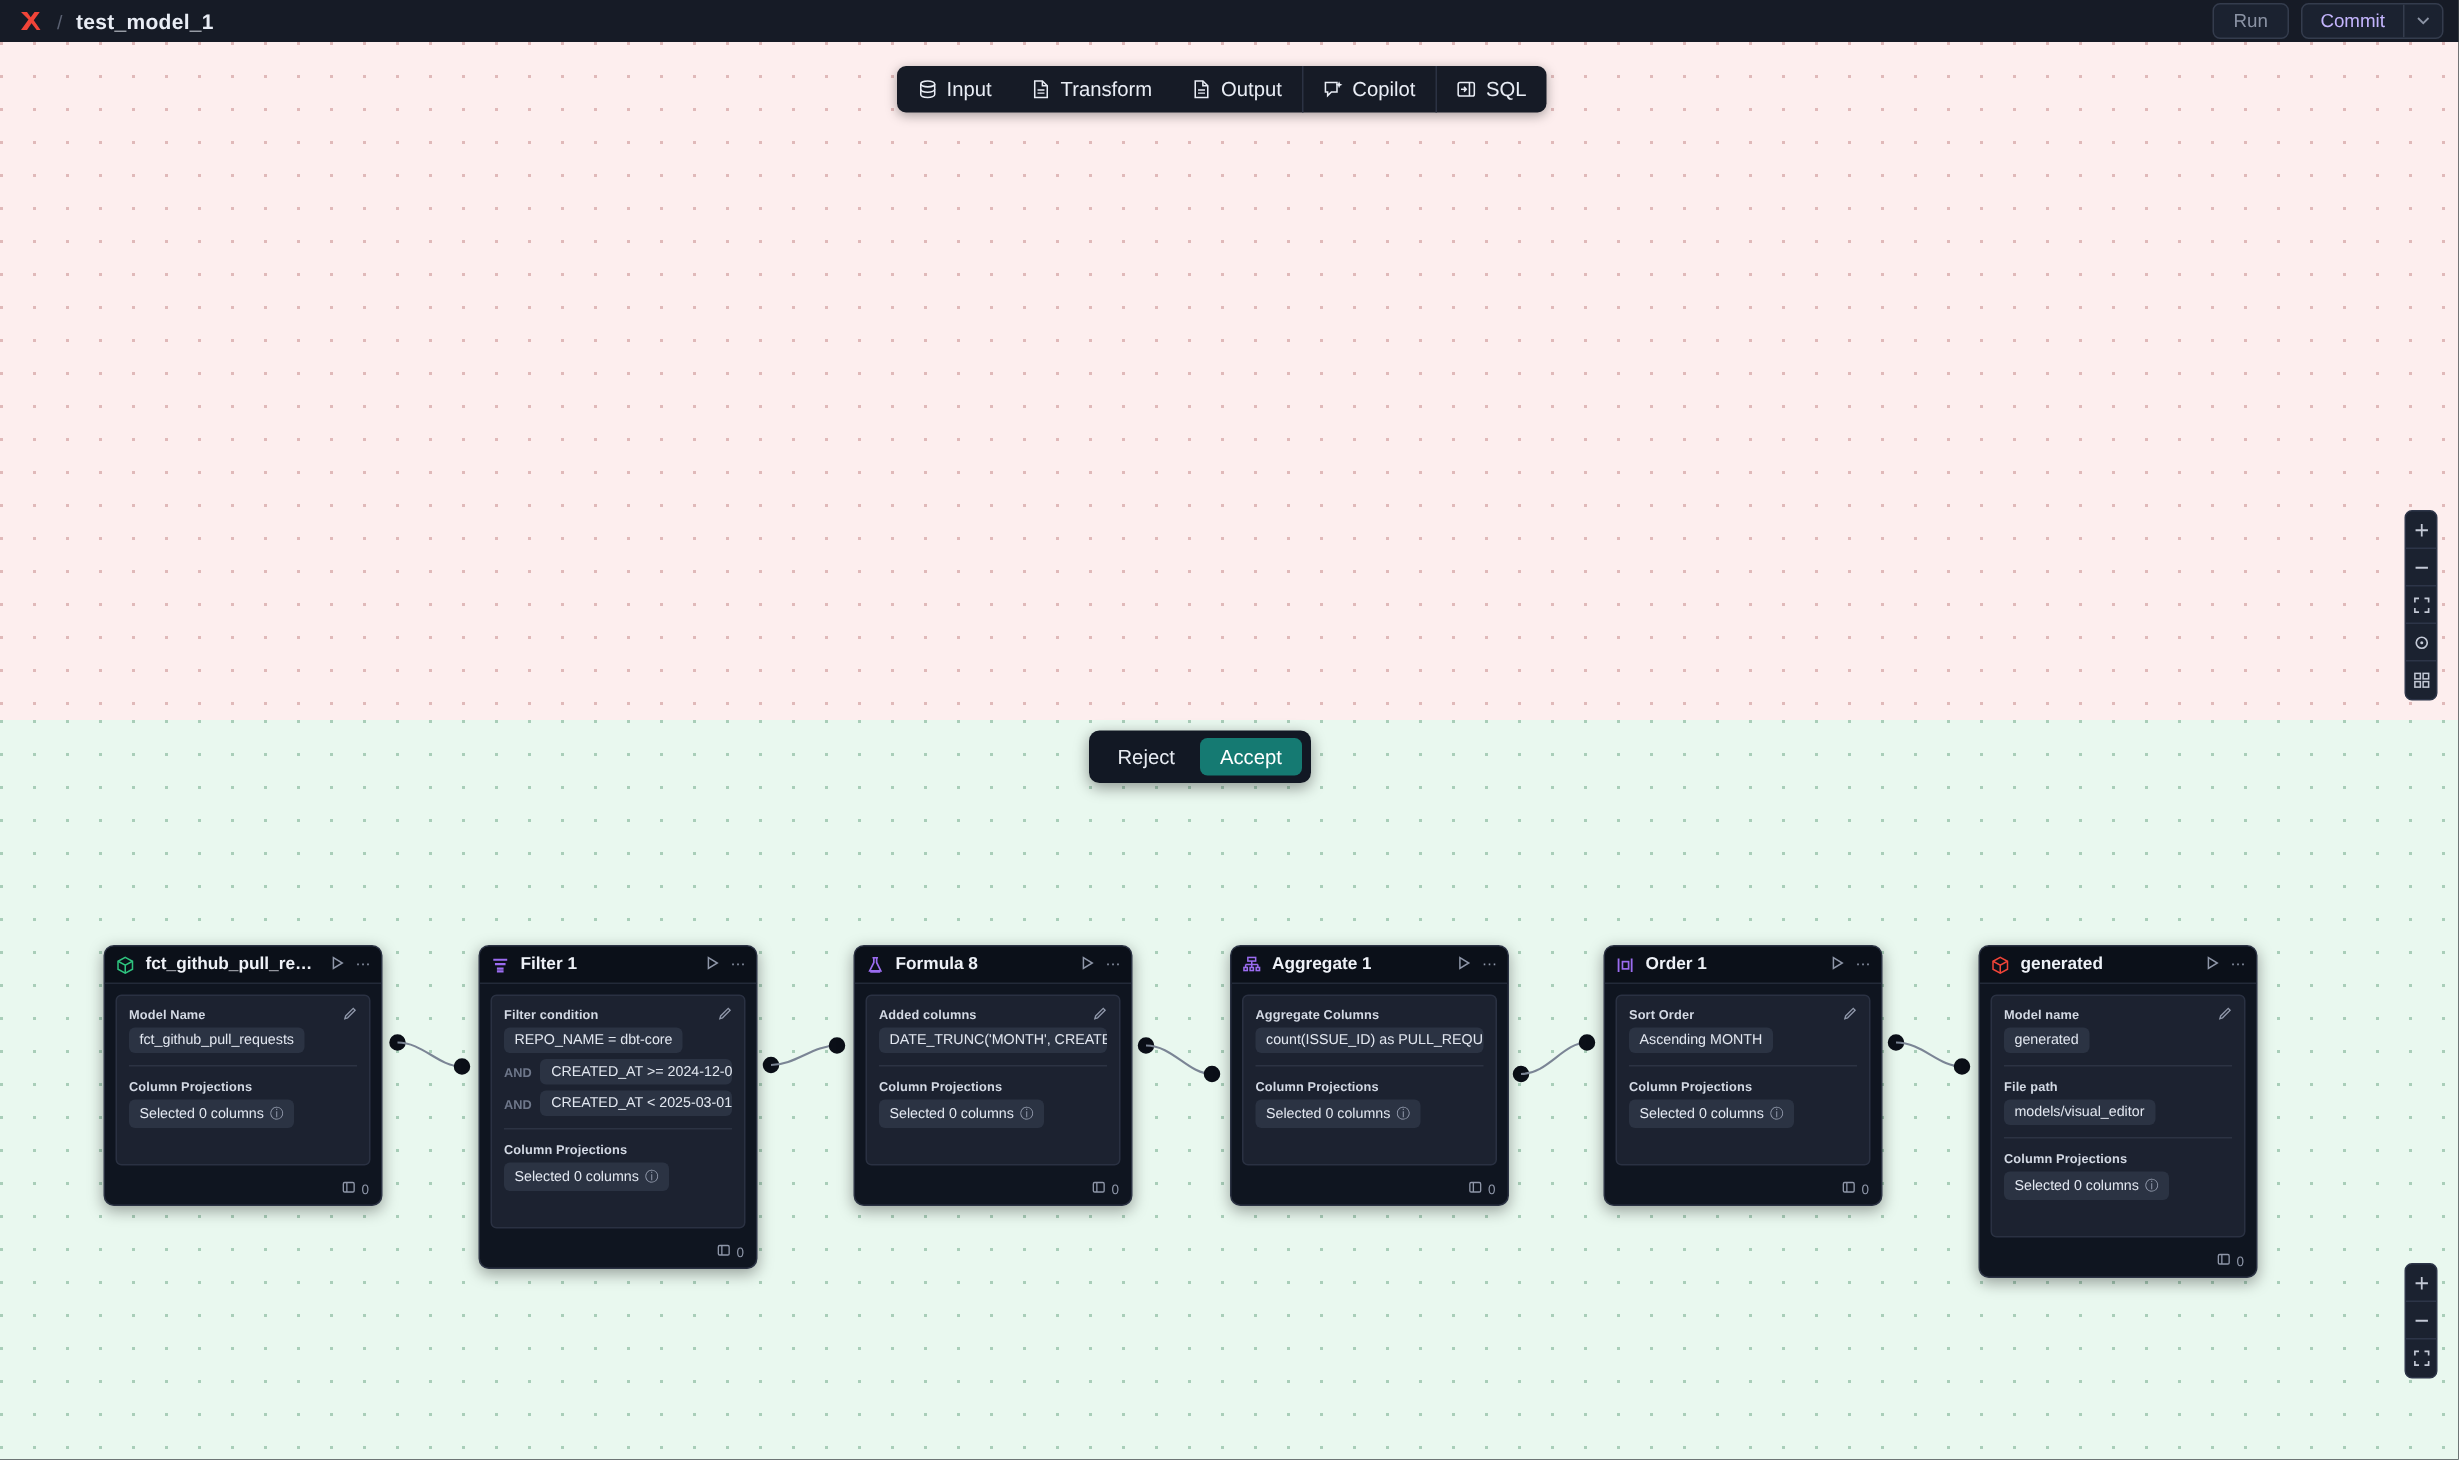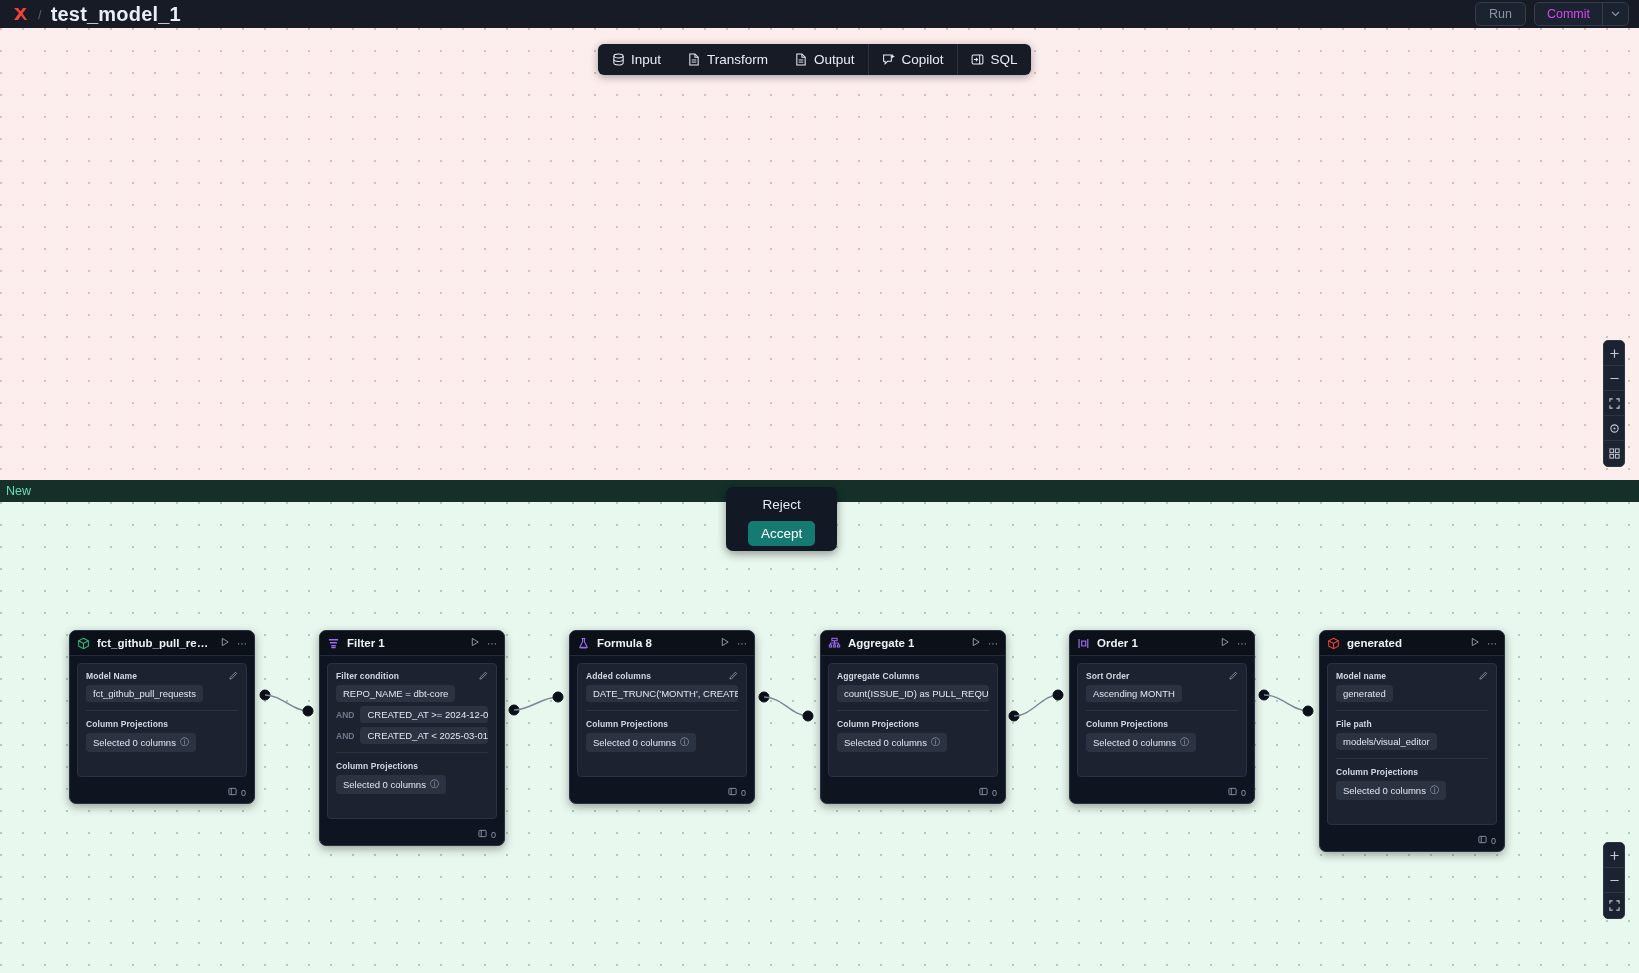--- a/index.html
+++ b/index.html
@@ -12,29 +12,29 @@
   #app { position: relative; width: 1639px; height: 973px; }
 
   
   .topbar {
     position: absolute; left: 0; top: 0; width: 1639px; height: 28px;
     background: #161b26; display: flex; align-items: center;
     padding: 0 10px; z-index: 60;
   }
   .brand-logo { width: 20px; height: 20px; display:flex; align-items:center; justify-content:center; }
   .brand-sep { color:#5a6172; font-size:13px; margin: 0 9px 0 8px; }
-  .brand-title { color:#e9edf5; font-size:20px; font-weight:700; letter-spacing:.2px; }
+  .brand-title { color:#e9edf5; font-size:14px; font-weight:700; letter-spacing:.2px; }
   .topbar-right { margin-left:auto; display:flex; align-items:center; gap:8px;padding-left:35px; }
   .btn-ghost {
     border:1px solid #343c4d; background:#1b2230; color:#8b93a4;
     font-size:12.5px; border-radius:5px; padding:3px 13px; line-height:16px;
     font-family:"Liberation Sans", sans-serif;
   }
   .btn-split { display:flex; border:1px solid #343c4d; border-radius:5px; overflow:hidden; background:#1b2230;}
-  .btn-split > .lbl { color:#d946ef; font-size:12.5px; padding:3px 12px; line-height:16px;text-align:right; }
+  .btn-split > .lbl { color:#c4b5fd; font-size:12.5px; padding:3px 12px; line-height:16px;text-align:right; }
   .btn-split > .caret {
     color:#8b93a4; font-size:10px; padding:3px 8px; border-left:1px solid #343c4d;
     display:flex; align-items:center;
   }
 
   
   .pane { position:absolute; left:0; width:1639px; overflow:hidden; }
   .pane-current { top:28px; height:452px; }
   .pane-new     { top:480px; height:493px; }
 
@@ -69,24 +69,23 @@
   .tool-item {
     display:flex; align-items:center; gap:6px; color:#e9edf5;
     font-size:13.5px; padding:0 13px; height:31px; white-space:nowrap;
   }
   .tool-sep { width:1px; height:31px; background:#2b3243; }
   .tool-ico { display:flex; align-items:center; justify-content:center; width:14px; height:14px; }
 
   
   .decision-bar {
     position:absolute; left:726px; top:487px; z-index:55;
-    background:#121824; border-radius:7px; padding:5px 22px;
+    background:#121824; border-radius:7px; padding:5px 6px;
     display:flex; align-items:center; gap:4px;
     box-shadow:0 3px 10px rgba(0,0,0,.4);
-    flex-direction:column;
   }
   .btn-reject {
     background:transparent; border:none; color:#e7ebf2; font-size:13.5px;
     padding:5px 13px; border-radius:5px; font-family:"Liberation Sans", sans-serif;
   }
   .btn-accept {
     background:#157a72; border:none; color:#ffffff; font-size:13.5px;
     padding:5px 13px; border-radius:5px; font-family:"Liberation Sans", sans-serif;
   }
 
@@ -253,21 +252,20 @@
         <rect x="1" y="1" width="4" height="4" fill="none" stroke="#c3c9d6" stroke-width="1.1"></rect>
         <rect x="7" y="1" width="4" height="4" fill="none" stroke="#c3c9d6" stroke-width="1.1"></rect>
         <rect x="1" y="7" width="4" height="4" fill="none" stroke="#c3c9d6" stroke-width="1.1"></rect>
         <rect x="7" y="7" width="4" height="4" fill="none" stroke="#c3c9d6" stroke-width="1.1"></rect>
       </svg>
     </div>
   </div>
 
   <div class="pane pane-new">
     <div class="grid grid-new"></div>
-    <div class="pane-label label-new">New</div>
 
     <svg class="edges">
       <circle class="port" cx="265" cy="215" r="5"></circle>
       <path d="M265 215 C282 215 292 231 308 231" stroke="#7b8595" stroke-width="1.4" fill="none"></path>
       <circle class="port" cx="308" cy="231" r="5"></circle>
 
       <circle class="port" cx="514" cy="230" r="5"></circle>
       <path d="M514 230 C530 230 542 217 558 217" stroke="#7b8595" stroke-width="1.4" fill="none"></path>
       <circle class="port" cx="558" cy="217" r="5"></circle>
 

